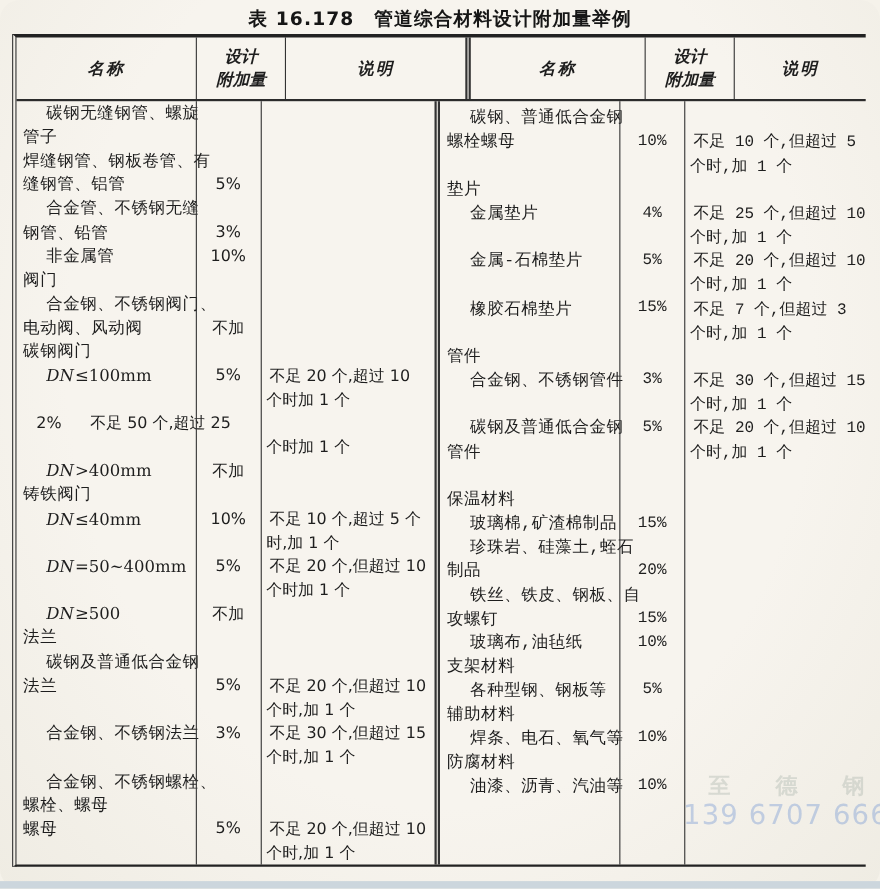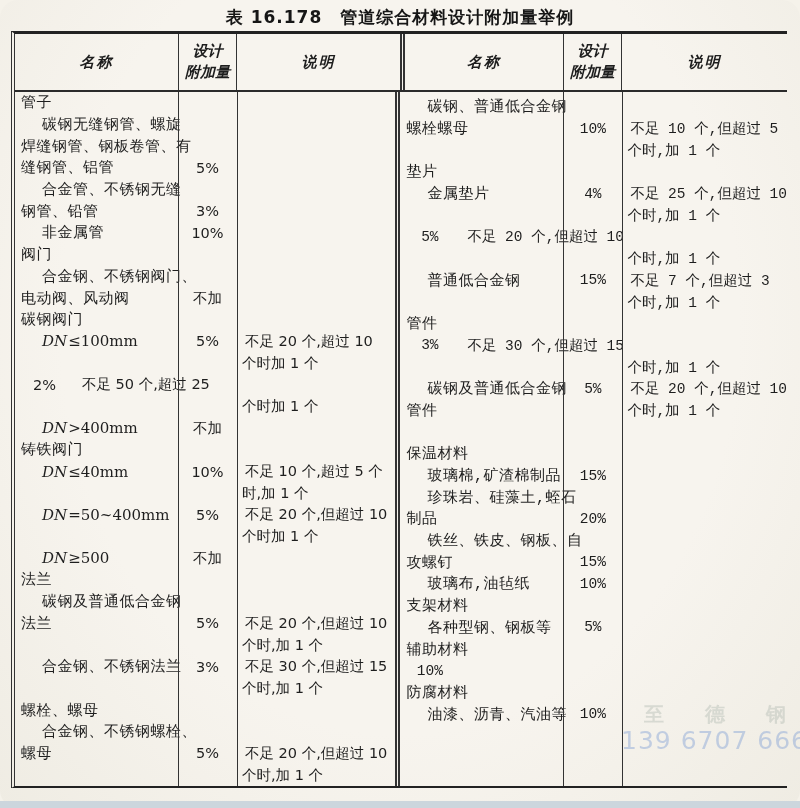--- a/index.html
+++ b/index.html
@@ -20,21 +20,21 @@
     box-sizing:border-box;
     border-top:3px solid #222;
     border-bottom:2px solid #222;
     border-left:4px double #333;
   }
   .thead{display:flex;height:56px;border-bottom:2px solid #2b2b2b;align-items:stretch;font-style:italic;}
   .th{display:flex;align-items:center;justify-content:center;
       font-size:15px;font-weight:600;letter-spacing:2px;box-sizing:border-box;}
   .th.two-line{flex-direction:column;line-height:1.4;letter-spacing:0;}
   .w-name{width:163px;}
-  .w-val{width:59px;border-left:1px solid #333;border-right:1px solid #333;}
+  .w-val{width:82px;border-left:1px solid #333;border-right:1px solid #333;}
   .w-desc{width:163px;}
   .w-desc-r{flex:1;}
   .divider-left{border-left:5px double #333;}
   .tbody{display:flex;height:694px;}
   .half{position:relative;display:flex;flex-direction:column;box-sizing:border-box;}
   .half.left{width:385px;}
   .half.right{flex:1;border-left:5px double #333;padding-top:4px;font-family:Liberation Mono, monospace;}
   .vline{position:absolute;top:0;bottom:0;width:1px;background:#333;}
   .vline.v1{left:163px;}
   .vline.v2{left:222px;}
@@ -80,26 +80,26 @@
         <div>设计</div>
         <div>附加量</div>
       </div>
       <div class="th w-desc-r">说明</div>
     </div>
     <div class="tbody">
       <div class="half left">
         <div class="vline v1"></div>
         <div class="vline v2"></div>
       <div class="line">
+            <div class="cell n ind">碳钢无缝钢管、螺旋</div>
+            <div class="cell v"></div>
+            <div class="cell d"></div>
+          </div>
+          <div class="line">
             <div class="cell n">管子</div>
-            <div class="cell v"></div>
-            <div class="cell d"></div>
-          </div>
-          <div class="line">
-            <div class="cell n ind">碳钢无缝钢管、螺旋</div>
             <div class="cell v"></div>
             <div class="cell d"></div>
           </div>
           <div class="line">
             <div class="cell n">焊缝钢管、钢板卷管、有</div>
             <div class="cell v"></div>
             <div class="cell d"></div>
           </div>
           <div class="line">
             <div class="cell n">缝钢管、铝管</div>
@@ -219,26 +219,26 @@
             <div class="cell n ind">合金钢、不锈钢法兰</div>
             <div class="cell v">3%</div>
             <div class="cell d di">不足 30 个,但超过 15</div>
           </div>
           <div class="line">
             <div class="cell n"></div>
             <div class="cell v"></div>
             <div class="cell d">个时,加 1 个</div>
           </div>
           <div class="line">
+            <div class="cell n ind">合金钢、不锈钢螺栓、</div>
+            <div class="cell v"></div>
+            <div class="cell d"></div>
+          </div>
+          <div class="line">
             <div class="cell n">螺栓、螺母</div>
-            <div class="cell v"></div>
-            <div class="cell d"></div>
-          </div>
-          <div class="line">
-            <div class="cell n ind">合金钢、不锈钢螺栓、</div>
             <div class="cell v"></div>
             <div class="cell d"></div>
           </div>
           <div class="line">
             <div class="cell n">螺母</div>
             <div class="cell v">5%</div>
             <div class="cell d di">不足 20 个,但超过 10</div>
           </div>
           <div class="line">
             <div class="cell n"></div>
@@ -273,44 +273,46 @@
             <div class="cell n ind">金属垫片</div>
             <div class="cell v">4%</div>
             <div class="cell d di">不足 25 个,但超过 10</div>
           </div>
           <div class="line">
             <div class="cell n"></div>
             <div class="cell v"></div>
             <div class="cell d">个时,加 1 个</div>
           </div>
           <div class="line">
+            <div class="cell n ind">金属-石棉垫片</div>
             <div class="cell v">5%</div>
             <div class="cell d di">不足 20 个,但超过 10</div>
           </div>
           <div class="line">
             <div class="cell n"></div>
             <div class="cell v"></div>
             <div class="cell d">个时,加 1 个</div>
           </div>
           <div class="line">
-            <div class="cell n ind">普通低合金钢</div>
+            <div class="cell n ind">橡胶石棉垫片</div>
             <div class="cell v">15%</div>
             <div class="cell d di">不足 7 个,但超过 3</div>
           </div>
           <div class="line">
             <div class="cell n"></div>
             <div class="cell v"></div>
             <div class="cell d">个时,加 1 个</div>
           </div>
           <div class="line">
             <div class="cell n">管件</div>
             <div class="cell v"></div>
             <div class="cell d"></div>
           </div>
           <div class="line">
+            <div class="cell n ind">合金钢、不锈钢管件</div>
             <div class="cell v">3%</div>
             <div class="cell d di">不足 30 个,但超过 15</div>
           </div>
           <div class="line">
             <div class="cell n"></div>
             <div class="cell v"></div>
             <div class="cell d">个时,加 1 个</div>
           </div>
           <div class="line">
             <div class="cell n ind">碳钢及普通低合金钢</div>
@@ -371,20 +373,21 @@
             <div class="cell n ind">各种型钢、钢板等</div>
             <div class="cell v">5%</div>
             <div class="cell d"></div>
           </div>
           <div class="line">
             <div class="cell n">辅助材料</div>
             <div class="cell v"></div>
             <div class="cell d"></div>
           </div>
           <div class="line">
+            <div class="cell n ind">焊条、电石、氧气等</div>
             <div class="cell v">10%</div>
             <div class="cell d"></div>
           </div>
           <div class="line">
             <div class="cell n">防腐材料</div>
             <div class="cell v"></div>
             <div class="cell d"></div>
           </div>
           <div class="line">
             <div class="cell n ind">油漆、沥青、汽油等</div>

